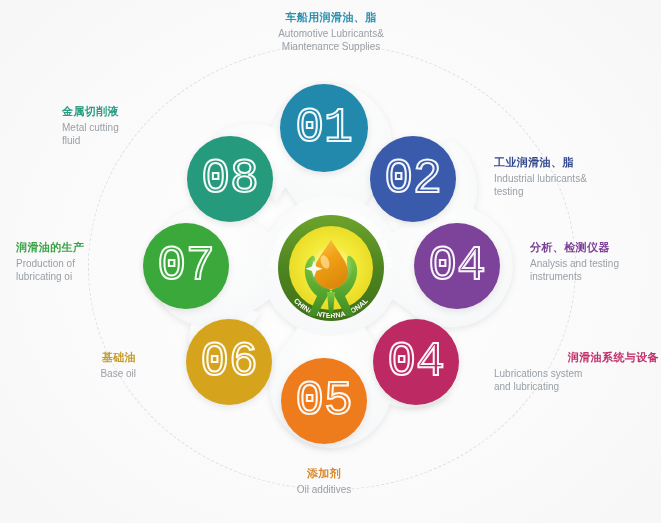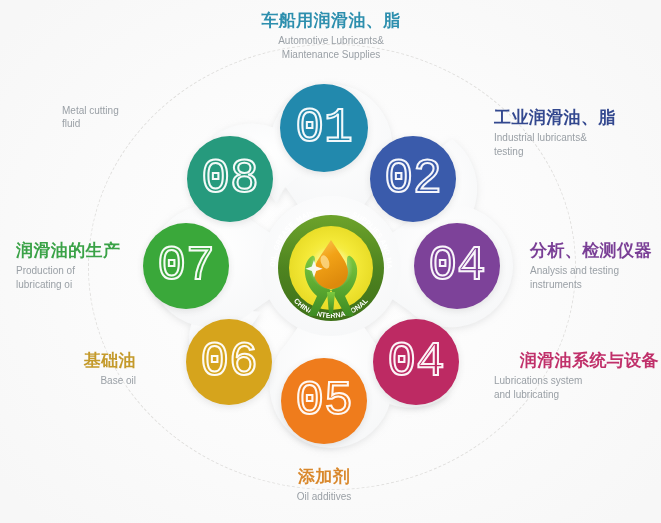--- a/index.html
+++ b/index.html
@@ -61,21 +61,21 @@
     -webkit-text-stroke: 2px rgba(255,255,255,.95);
     letter-spacing: 0px;
   }
 
   
   .label {
     position: absolute;
     line-height: 1.32;
   }
   .label .cn {
-    font-size: 17px;
+    font-size: 11px;
     font-weight: bold;
     margin-bottom: 2px;
     white-space: nowrap;
     letter-spacing: .4px;
   }
   .label .en {
     font-size: 10px;
     color: #9aa0a6;
     font-weight: 400;
   }
@@ -230,21 +230,21 @@
     </g>
   </svg>
 
   <div class="label ta-center" style="left:236px;top:10px;width:190px;">
     <div class="cn" style="color:#2d8fae;">车船用润滑油、脂</div>
     <div class="en">Automotive Lubricants&amp;</div>
     <div class="en">Miantenance Supplies</div>
   </div>
 
   <div class="label" style="left:494px;top:107px;width:160px;">
-    <div class="cn" style="color:#33488f;">工业润滑油、脂</div>
+    <div class="cn" style="color:#33488f;margin-top:48px;">工业润滑油、脂</div>
     <div class="en">Industrial lubricants&amp;</div>
     <div class="en">testing</div>
   </div>
 
   <div class="label" style="left:530px;top:240px;width:140px;">
     <div class="cn" style="color:#7a3f96;">分析、检测仪器</div>
     <div class="en">Analysis and testing</div>
     <div class="en">instruments</div>
   </div>
 
@@ -264,17 +264,18 @@
     <div class="en">Oil additives</div>
   </div>
 
   <div class="label" style="left:16px;top:240px;width:125px;">
     <div class="cn" style="color:#3aa247;">润滑油的生产</div>
     <div class="en">Production of</div>
     <div class="en">lubricating oi</div>
   </div>
 
   <div class="label" style="left:62px;top:104px;width:130px;">
+    <div class="cn" style="color:#2a9e83;">金属切削液</div>
     <div class="en">Metal cutting</div>
     <div class="en">fluid</div>
   </div>
 
 </div>
 
 </body></html>

